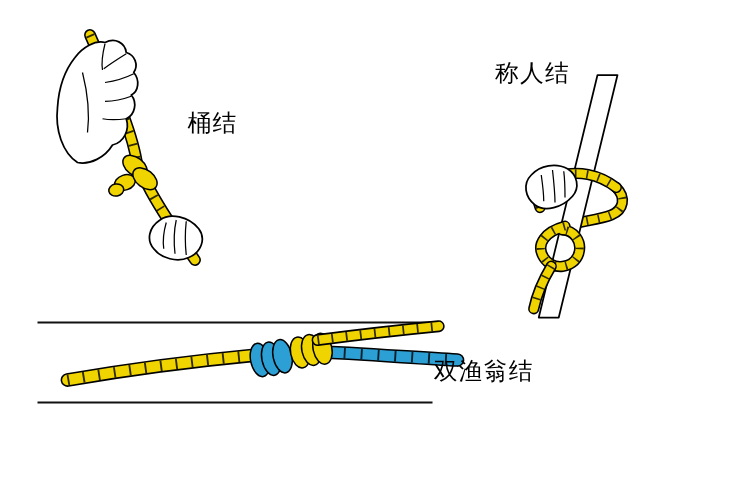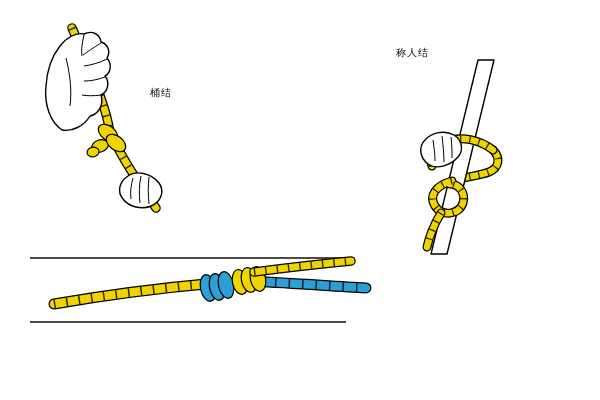--- a/index.html
+++ b/index.html
@@ -1,21 +1,21 @@
 <!DOCTYPE html>
 <html style="--rope-yellow: #f0d400; --rope-blue: #2c9fd4; --outline: #000000; --hand-fill: #ffffff;"><head>
 <meta charset="utf-8">
 <style>
   html,body{margin:0;padding:0;background:#ffffff;}
   .canvas{
     position:relative;width:600px;height:400px;background:#ffffff;overflow:hidden;
     font-family:"Liberation Sans",sans-serif;
   }
   .canvas svg{position:absolute;left:0;top:0;}
-  .knot-label{position:absolute;font-size:10px;color:#000;white-space:nowrap;letter-spacing:1px;}
+  .knot-label{position:absolute;font-size:19px;color:#000;white-space:nowrap;letter-spacing:1px;}
   .rope-outline{fill:none;stroke:var(--outline,#000);stroke-linecap:round;}
   .rope-y{fill:none;stroke:var(--rope-yellow,#f0d400);stroke-linecap:round;}
   .rope-b{fill:none;stroke:var(--rope-blue,#2c9fd4);stroke-linecap:round;}
   .rope-tex{fill:none;stroke:var(--outline,#000);stroke-linecap:butt;opacity:.8;}
   .hand{fill:var(--hand-fill,#fff);stroke:var(--outline,#000);stroke-width:1.4;stroke-linejoin:round;}
   .hand-line{fill:none;stroke:var(--outline,#000);stroke-width:1;}
   .coil-y{fill:var(--rope-yellow,#f0d400);stroke:var(--outline,#000);stroke-width:1.2;}
   .coil-b{fill:var(--rope-blue,#2c9fd4);stroke:var(--outline,#000);stroke-width:1.2;}
   .pole{fill:#ffffff;stroke:var(--outline,#000);stroke-width:1.4;stroke-linejoin:round;}
   .frame-line{stroke:#111;stroke-width:1.5;}
@@ -113,14 +113,15 @@
         <path class="rope-y" stroke-width="7" d="M254,272 C285,268 320,264 351,261"></path>
         <path class="rope-tex" stroke-width="7" stroke-dasharray="1.4 10" d="M254,272 C285,268 320,264 351,261"></path>
       </g>
     </g>
   </svg>
 
   <div class="knot-label" style="left:150px;top:86px">桶结</div>
 
   <div class="knot-label" style="left:396px;top:46px">称人结</div>
 
+  <div class="knot-label" style="left:347px;top:284px">双渔翁结</div>
 
 </div>
 
 </body></html>

